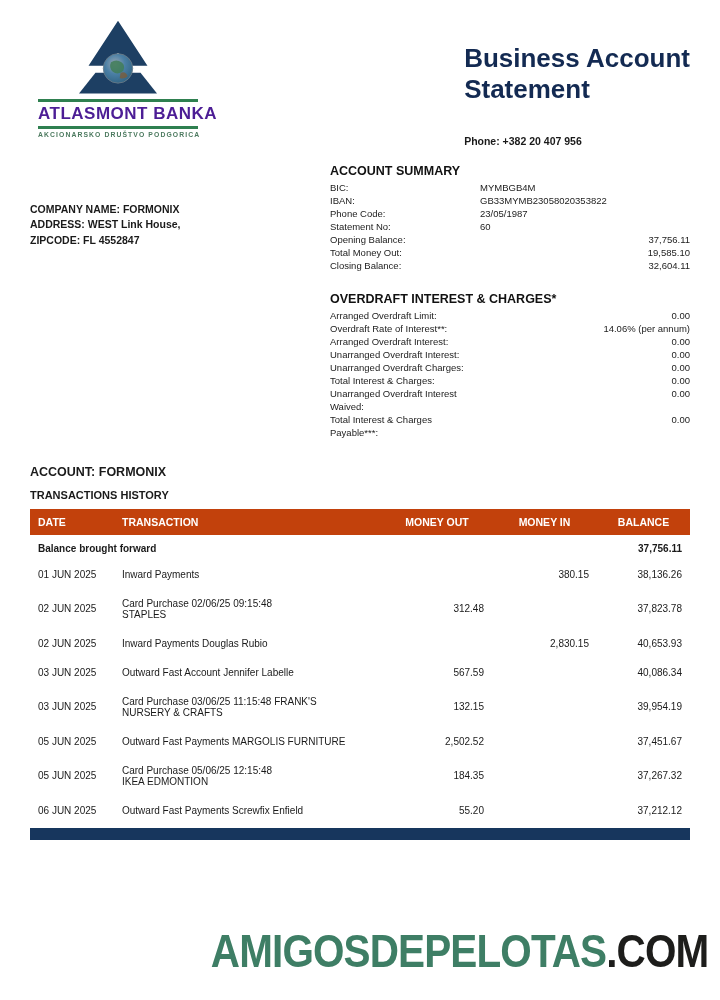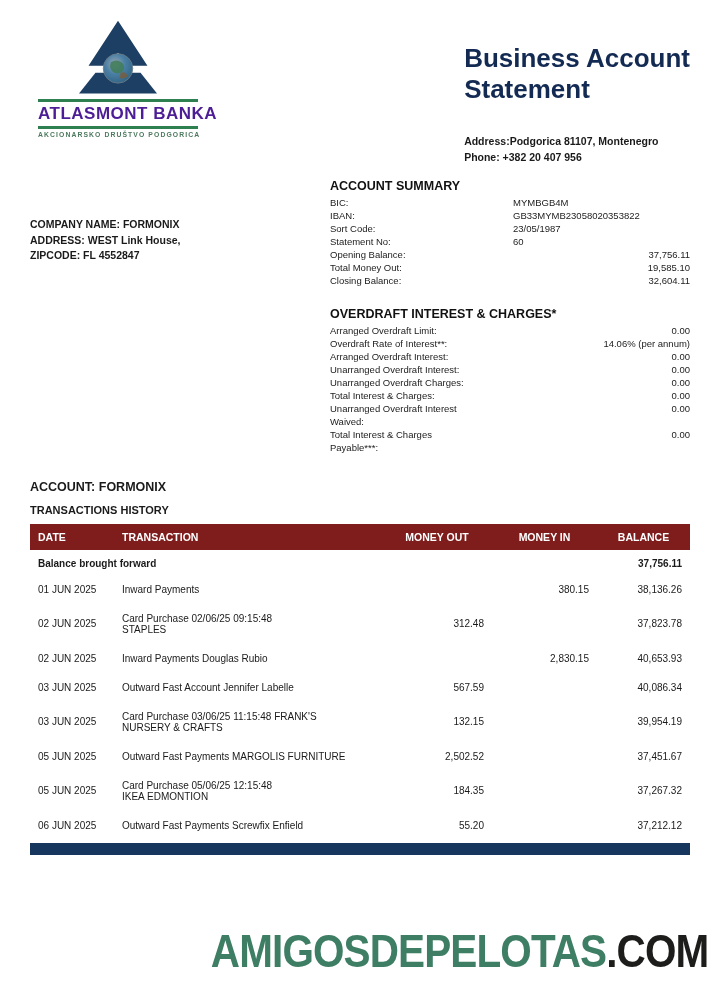--- a/index.html
+++ b/index.html
@@ -21,38 +21,38 @@
   .title-block { text-align:left; padding-top:28px; }
   .doc-title { color:#132a52; font-weight:bold; font-size:26px; line-height:1.18; }
   .contact { margin-top:30px; font-size:10.5px; font-weight:bold; color:#1a1a1a; line-height:1.45; }
 
   
   .mid-band { display:flex; margin-top:14px; }
   .company-col { width:300px; padding-top:38px; font-size:10.5px; font-weight:bold; line-height:1.5; }
   .summary-col { flex:1; }
 
   .section-title { font-size:12.5px; font-weight:bold; color:#111; margin-bottom:3px; }
-  .kv-row { display:flex; font-size:9.5px; line-height:13px; color:#222;gap:33px; }
+  .kv-row { display:flex; font-size:9.5px; line-height:13px; color:#222; }
   .kv-row .lbl { width:150px; flex:none; }
   .kv-row .val { flex:1; }
   .kv-row.right .val { text-align:right; }
   .overdraft-section { margin-top:20px; }
 
   
   .acct-title { font-size:12.5px; font-weight:bold; margin-top:26px; }
   .tx-title { font-size:11px; font-weight:bold; margin-top:10px; }
 
   table.tx { width:660px; border-collapse:collapse; table-layout:fixed; margin-top:8px; }
   table.tx col.c-date { width:84px; }
   table.tx col.c-desc { width:268px; }
   table.tx col.c-out  { width:110px; }
   table.tx col.c-in   { width:105px; }
   table.tx col.c-bal  { width:93px; }
   table.tx thead th {
-    background:#7f1d1d; color:#ffffff; font-size:10.5px; font-weight:bold;
+    background:#c2410c; color:#ffffff; font-size:10.5px; font-weight:bold;
     text-align:left; padding:7px 8px; white-space:nowrap;
   }
   table.tx thead th.num { text-align:center; }
   table.tx tbody td {
     font-size:10px; color:#1a1a1a; padding:9px 8px 9px 8px; vertical-align:middle;
   }
   table.tx tbody td.desc { white-space:pre-line; }
   table.tx tbody td.num { text-align:right; }
   table.tx tbody tr.bold-row td { font-weight:bold; padding:8px 8px 6px 8px; }
   .tx-bottom-bar { width:660px; height:12px; background:#17365d; margin-top:3px; }
@@ -92,21 +92,20 @@
       <div class="logo-rule"></div>
       <div class="logo-sub">AKCIONARSKO DRUŠTVO PODGORICA</div>
     </div>
 
     <div class="title-block">
       <div class="doc-title">
         <span>Business Account</span><br>
         <span>Statement</span>
       </div>
       <div class="contact">
-        <div>Address:Podgorica 81107, Montenegro</div>
         <div>Phone: +382 20 407 956</div>
       </div>
     </div>
   </div>
 
   <div class="mid-band">
     <div class="company-col">
       <div>COMPANY NAME: FORMONIX</div>
       <div>ADDRESS: WEST Link House,</div>
       <div>ZIPCODE: FL 4552847</div>
@@ -120,21 +119,21 @@
     <span class="val">MYMBGB4M</span>
   </div>
 
   <div class="kv-row">
     <span class="lbl">IBAN:</span>
     <span class="val">GB33MYMB23058020353822</span>
   </div>
 
 
   <div class="kv-row">
-    <span class="lbl">Sort Code:</span>
+    <span class="lbl">Phone Code:</span>
     <span class="val">23/05/1987</span>
   </div>
 
   <div class="kv-row">
     <span class="lbl">Statement No:</span>
     <span class="val">60</span>
   </div>
 </div>
       <div id="summary-balance">
 

